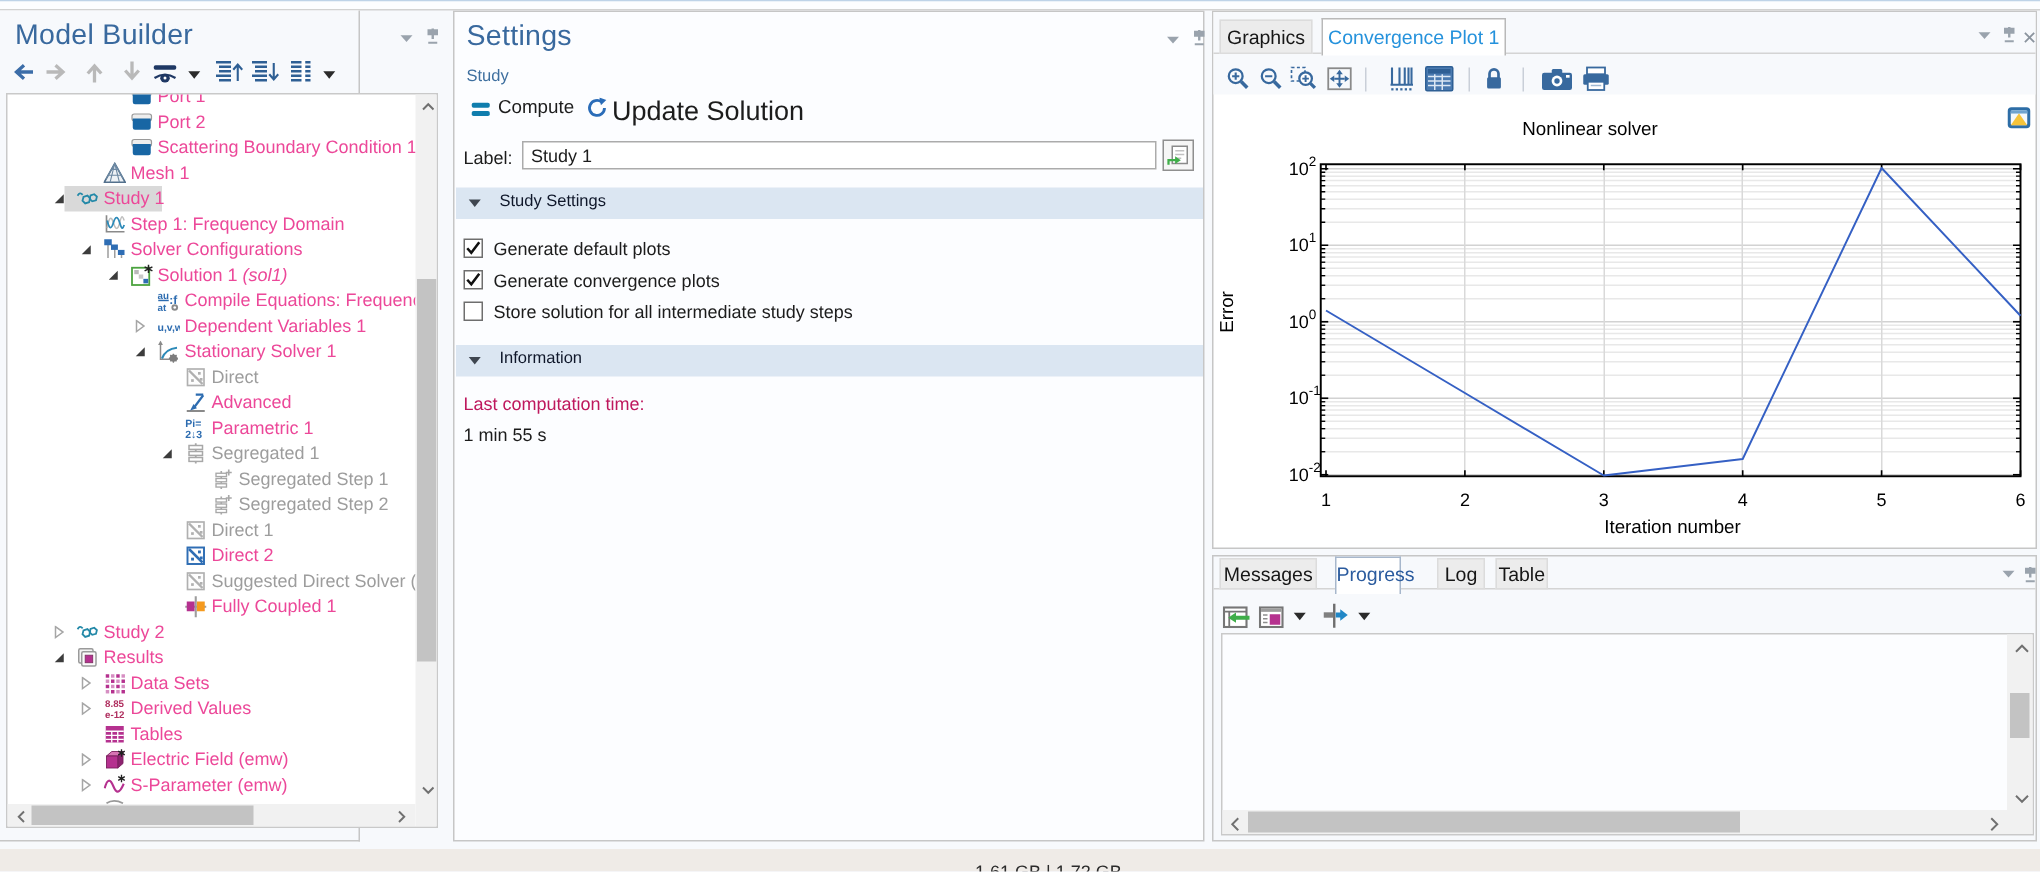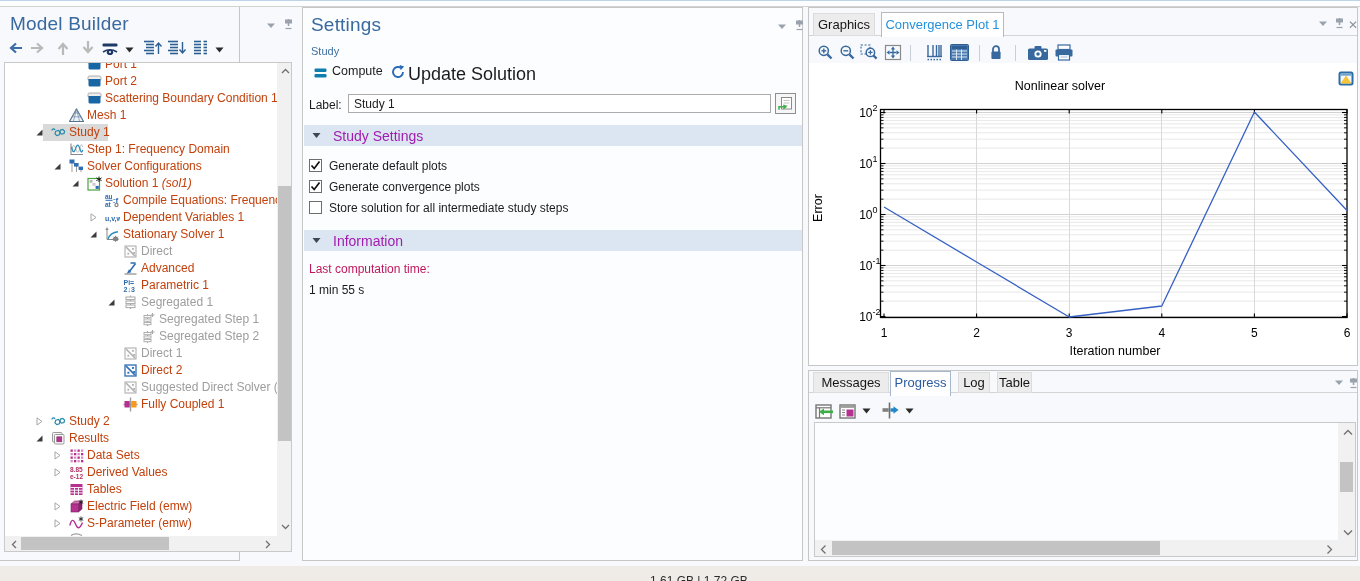--- a/index.html
+++ b/index.html
@@ -1,23 +1,23 @@
 <!DOCTYPE html>
 <html><head><meta charset="utf-8"><style>
 *{margin:0;padding:0;box-sizing:border-box}
 html,body{width:1360px;height:581px;overflow:hidden}
 body{font-family:"Liberation Sans",sans-serif;background:#f7f9fc;position:relative}
 .abs{position:absolute}
 .panel{position:absolute;border:1px solid #c6c6c6;background:#f7f9fc}
 .ptitle{position:absolute;font-size:19px;color:#39699e;letter-spacing:0.2px}
-.tl{position:absolute;font-size:12px;color:#c2410c;white-space:nowrap;line-height:17px}
+.tl{position:absolute;font-size:12px;color:#ec4899;white-space:nowrap;line-height:17px}
 .tl.g{color:#9d9d9d}
 .ti,.xp{position:absolute}
 .band{position:absolute;left:1px;width:498px;height:21px;background:#dbe6f2}
-.band .bt{position:absolute;left:29px;top:3px;font-size:14px;color:#a21caf}
+.band .bt{position:absolute;left:29px;top:3px;font-size:11px;color:#0f172a}
 .cbx{position:absolute;width:13px;height:13px;background:#fff;border:1px solid #6e6e6e}
 .cbl{position:absolute;font-size:12px;color:#1c1c1c}
 .tab{position:absolute;background:#ececec;border:1px solid #dcdcdc;font-size:13px;color:#161616;text-align:center}
 .sep{position:absolute;width:1px;height:16px;background:#cdd4dc}
 .sbtrack{position:absolute;background:#f1f1f1}
 .sbthumb{position:absolute;background:#c3c3c3}
 </style></head>
 <body>
 
 <div class="abs" style="left:0;top:0;width:1360px;height:1px;background:#bed3e8"></div>
@@ -587,22 +587,22 @@
 <text x="353.8" y="275" font-size="12" fill="#000" text-anchor="middle" font-family="Liberation Sans, sans-serif">4</text>
 <text x="446.4" y="275" font-size="12" fill="#000" text-anchor="middle" font-family="Liberation Sans, sans-serif">5</text>
 <text x="539.0" y="275" font-size="12" fill="#000" text-anchor="middle" font-family="Liberation Sans, sans-serif">6</text>
 <text x="307" y="293" font-size="12.5" fill="#000" text-anchor="middle" font-family="Liberation Sans, sans-serif">Iteration number</text>
 <text x="14" y="146" font-size="12.5" fill="#000" text-anchor="middle" font-family="Liberation Sans, sans-serif" transform="rotate(-90 14 146)">Error</text>
 <text x="252" y="28" font-size="12.5" fill="#000" text-anchor="middle" font-family="Liberation Sans, sans-serif">Nonlinear solver</text>
 </svg>
 
 <div class="panel" style="left:808px;top:370px;width:550px;height:191px">
   <div class="abs" style="left:0;top:21px;width:548px;height:1px;background:#d4d4d4"></div>
-  <div class="tab" style="left:4px;top:1px;width:76px;height:21px;line-height:20px">Messages</div>
-  <div class="tab" style="left:81px;top:0px;width:61px;height:25px;line-height:22px;background:#fff;border:1px solid #a7b7cc;border-bottom:none;color:#2b5b9e">Progress</div>
+  <div class="tab" style="left:4px;top:1px;width:65px;height:21px;line-height:20px">Messages</div>
+  <div class="tab" style="left:81px;top:0px;width:44px;height:25px;line-height:22px;background:#fff;border:1px solid #a7b7cc;border-bottom:none;color:#2b5b9e">Progress</div>
   <div class="tab" style="left:149px;top:1px;width:32px;height:21px;line-height:20px">Log</div>
   <div class="tab" style="left:188px;top:1px;width:35px;height:21px;line-height:20px">Table</div>
   <svg class="abs" style="left:525px;top:8px" width="10" height="7">
       <polygon points="1,1.5 9,1.5 5,6" fill="#9aa3ad"></polygon>
     </svg>
   <svg class="abs" style="left:539px;top:6px" width="11" height="12">
       <g stroke="#9aa3ad" stroke-width="1.6" fill="none">
         <line x1="5.5" y1="1" x2="5.5" y2="8"></line>
         <line x1="2" y1="3.5" x2="9" y2="3.5" stroke-width="4"></line>
         <line x1="2.5" y1="10.5" x2="8.5" y2="10.5" stroke-width="1.2"></line>

